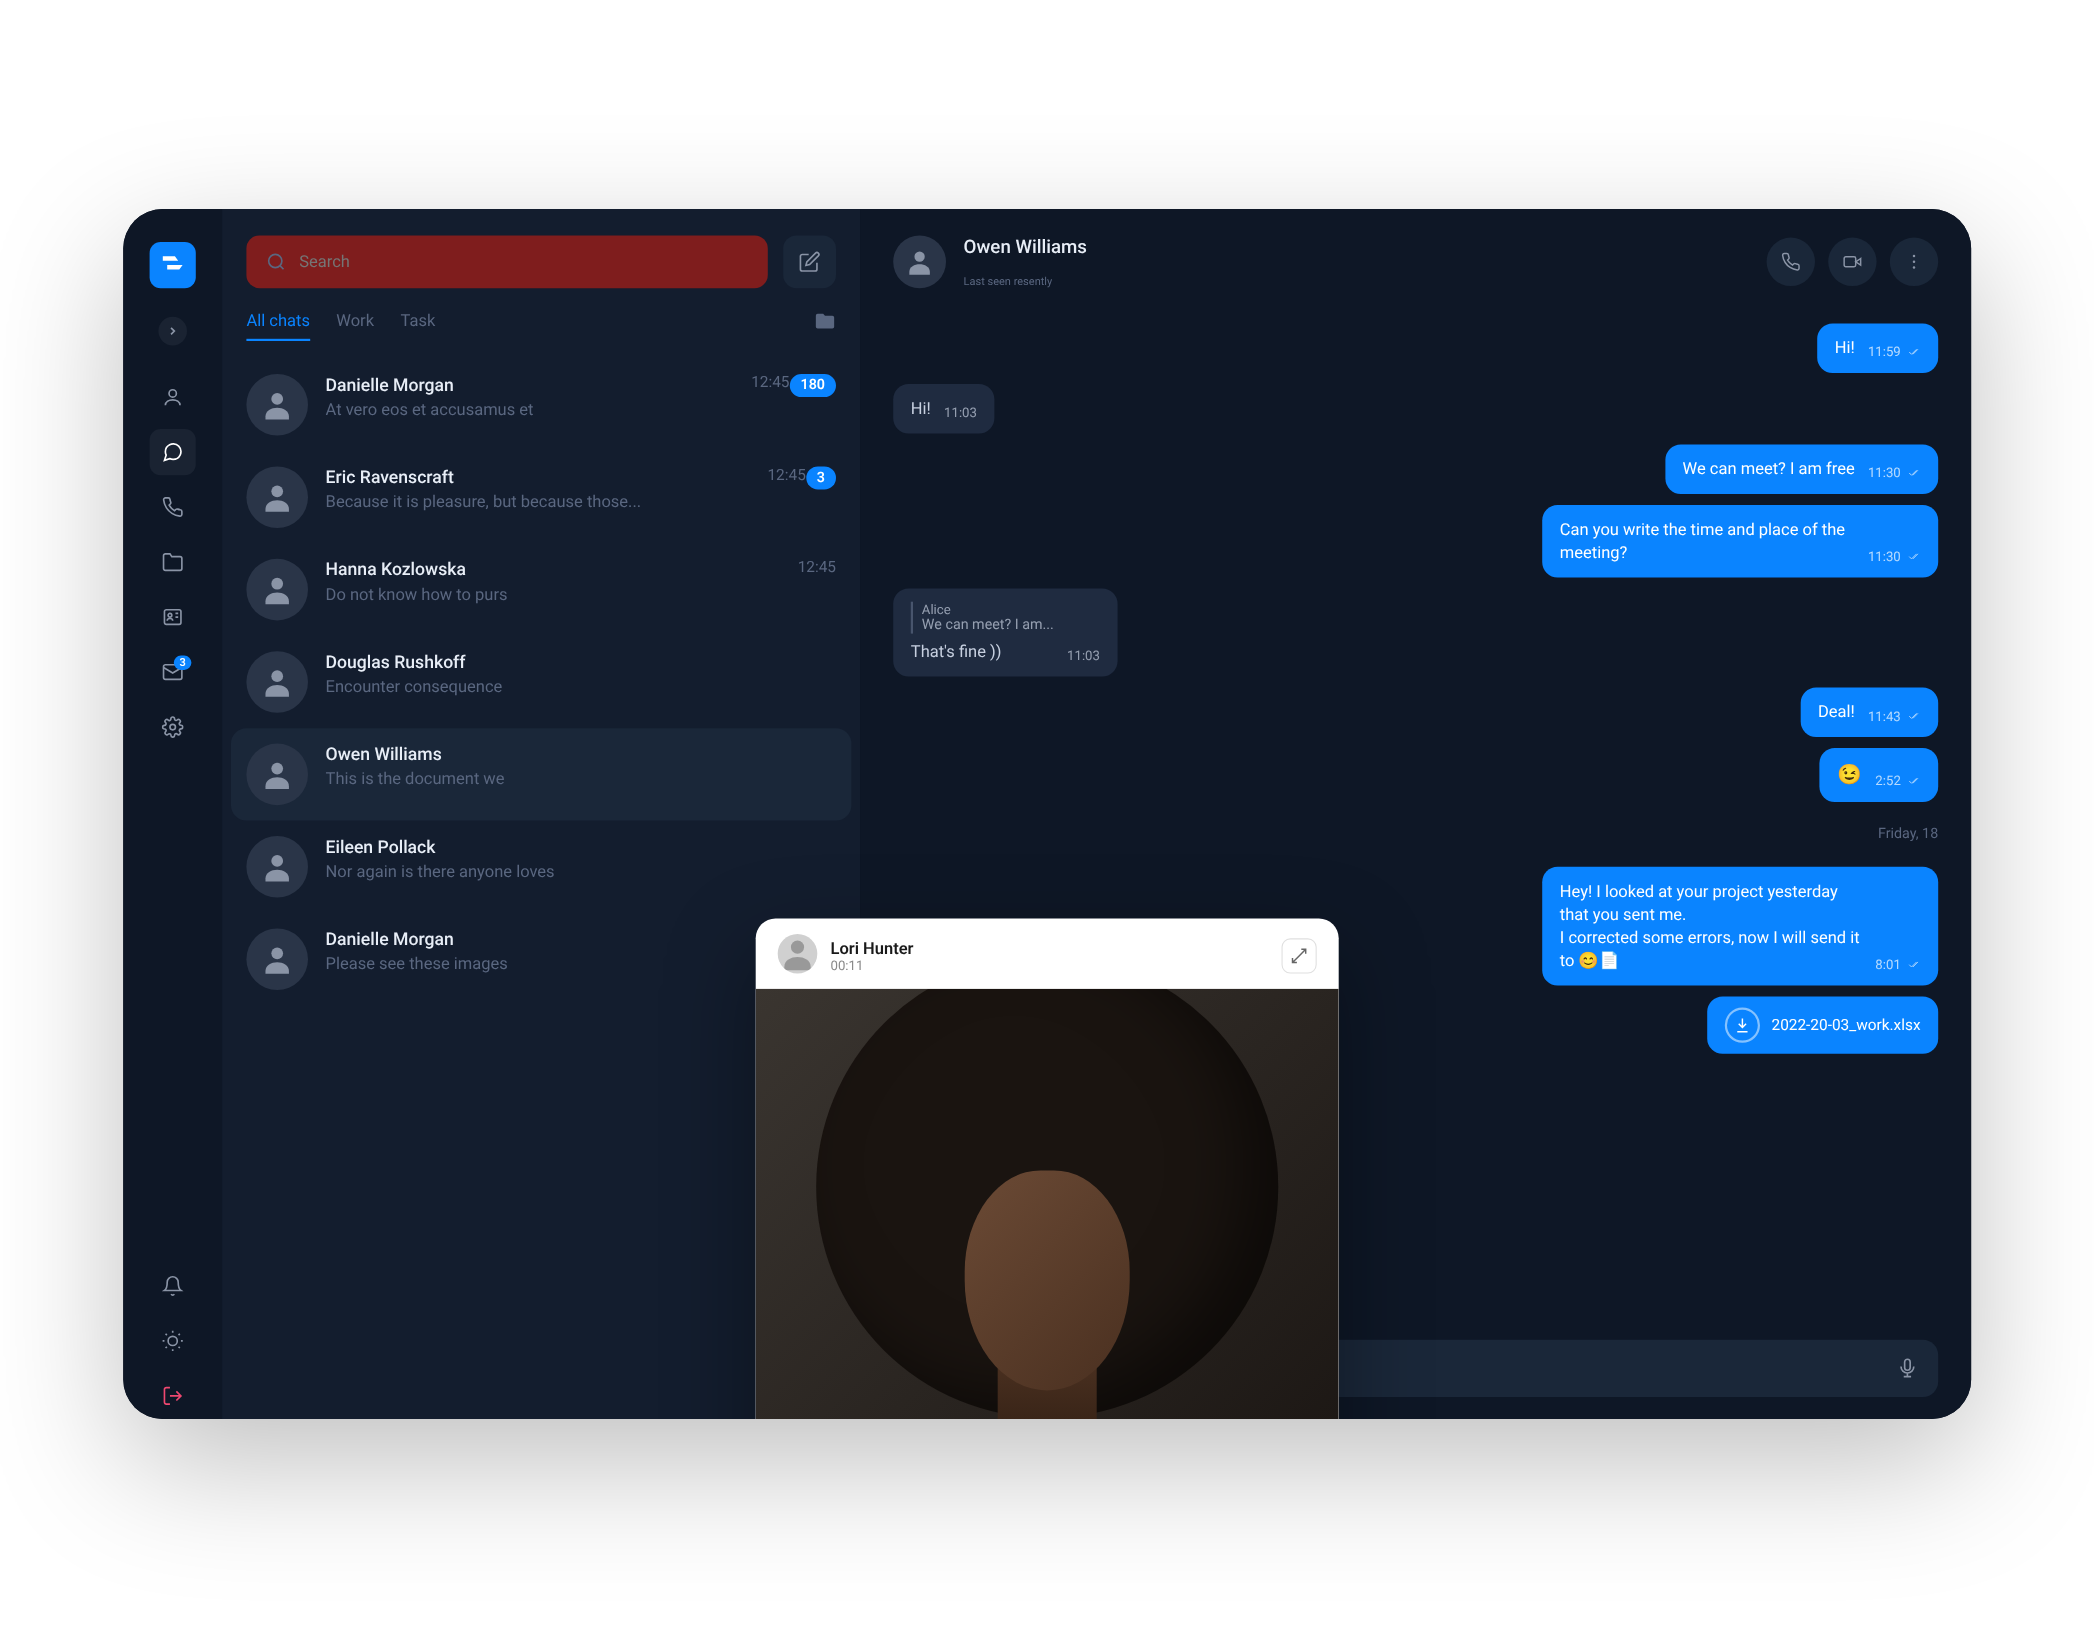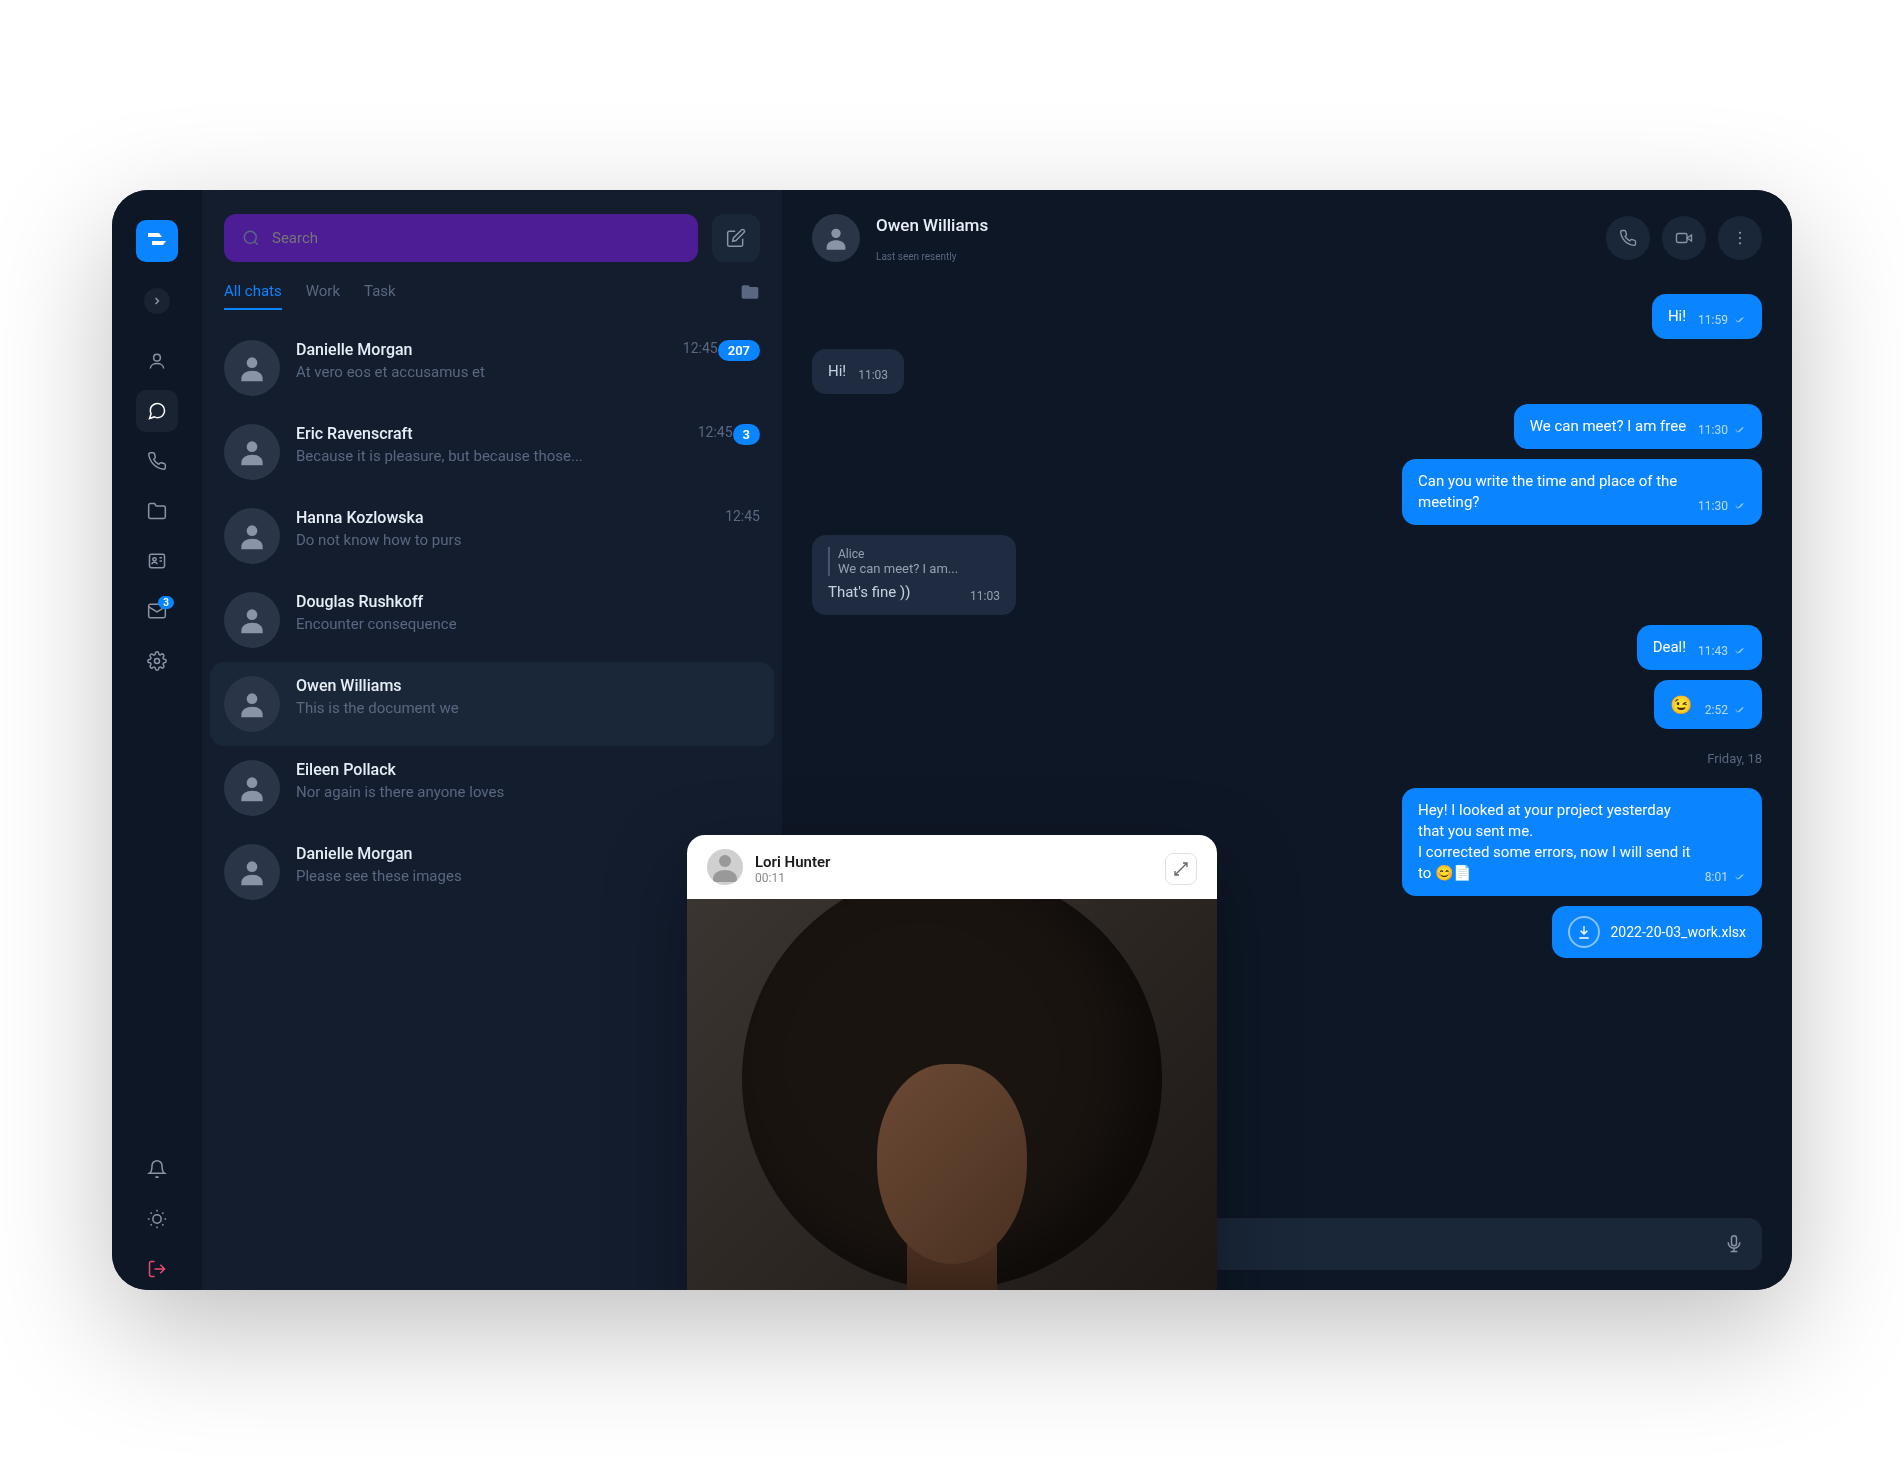--- a/index.html
+++ b/index.html
@@ -9,21 +9,21 @@
 .logo{width:42px;height:42px;background:#0a84ff;border-radius:10px;display:flex;align-items:center;justify-content:center;margin-bottom:18px}
 .logo svg{width:24px;height:24px}
 .chev{width:26px;height:26px;border-radius:50%;background:#1a2332;display:flex;align-items:center;justify-content:center;color:#8a94a6;margin-bottom:18px;cursor:pointer}
 .ri{width:42px;height:42px;display:flex;align-items:center;justify-content:center;color:#8a94a6;border-radius:10px;cursor:pointer;position:relative}
 .ri.act{background:#1a2332;color:#fff}
 .ri .badge{position:absolute;top:6px;right:4px;background:#0a84ff;color:#fff;font-size:10px;padding:1px 5px;border-radius:8px;font-weight:600}
 .railspace{flex:1}
 .ri.exit{color:#ef4870}
 .list{width:580px;background:#131d2e;display:flex;flex-direction:column;padding:24px 0}
 .srow{display:flex;gap:14px;padding:0 22px;margin-bottom:20px}
-.sbox{flex:1;background:#4c1d95;border-radius:12px;height:48px;display:flex;align-items:center;padding:0 18px;gap:12px;color:#5a6780}
+.sbox{flex:1;background:#7f1d1d;border-radius:12px;height:48px;display:flex;align-items:center;padding:0 18px;gap:12px;color:#5a6780}
 .sbox input{background:none;border:none;outline:none;color:#8a94a6;font-size:15px;flex:1}
 .compose{width:48px;height:48px;border-radius:12px;background:#1a2739;display:flex;align-items:center;justify-content:center;color:#8a94a6;cursor:pointer}
 .tabs{display:flex;gap:24px;padding:0 22px;margin-bottom:16px;}
 .tab{color:#5a6780;font-size:15px;padding-bottom:8px;cursor:pointer}
 .tab.act{color:#0a84ff;border-bottom:2px solid #0a84ff}
 .tabspace{flex:1}
 .folder{color:#5a6780;cursor:pointer}
 .chats{flex:1;overflow:hidden}
 .chat{display:flex;padding:14px 22px;gap:16px;cursor:pointer;align-items:flex-start}
 .chat.sel{background:#1a2739;border-radius:14px;margin:0 8px}
@@ -177,21 +177,21 @@
               <circle cx="12" cy="8" r="4"></circle>
               <path d="M4 20c0-4 4-6 8-6s8 2 8 6v2H4v-2z"></path>
             </svg>
           </div>
         <div class="cbody">
             <div class="cn">Danielle Morgan</div>
             <div class="cp">At vero eos et accusamus et</div>
           </div>
         <div class="cmeta">
             <div class="ct">12:45</div>
-            <div class="cb">207</div>
+            <div class="cb">180</div>
           </div>
       </div>
       <div class="chat">
         <div class="av">
             <svg viewBox="0 0 24 24" fill="#8a94a6">
               <circle cx="12" cy="8" r="4"></circle>
               <path d="M4 20c0-4 4-6 8-6s8 2 8 6v2H4v-2z"></path>
             </svg>
           </div>
         <div class="cbody">

